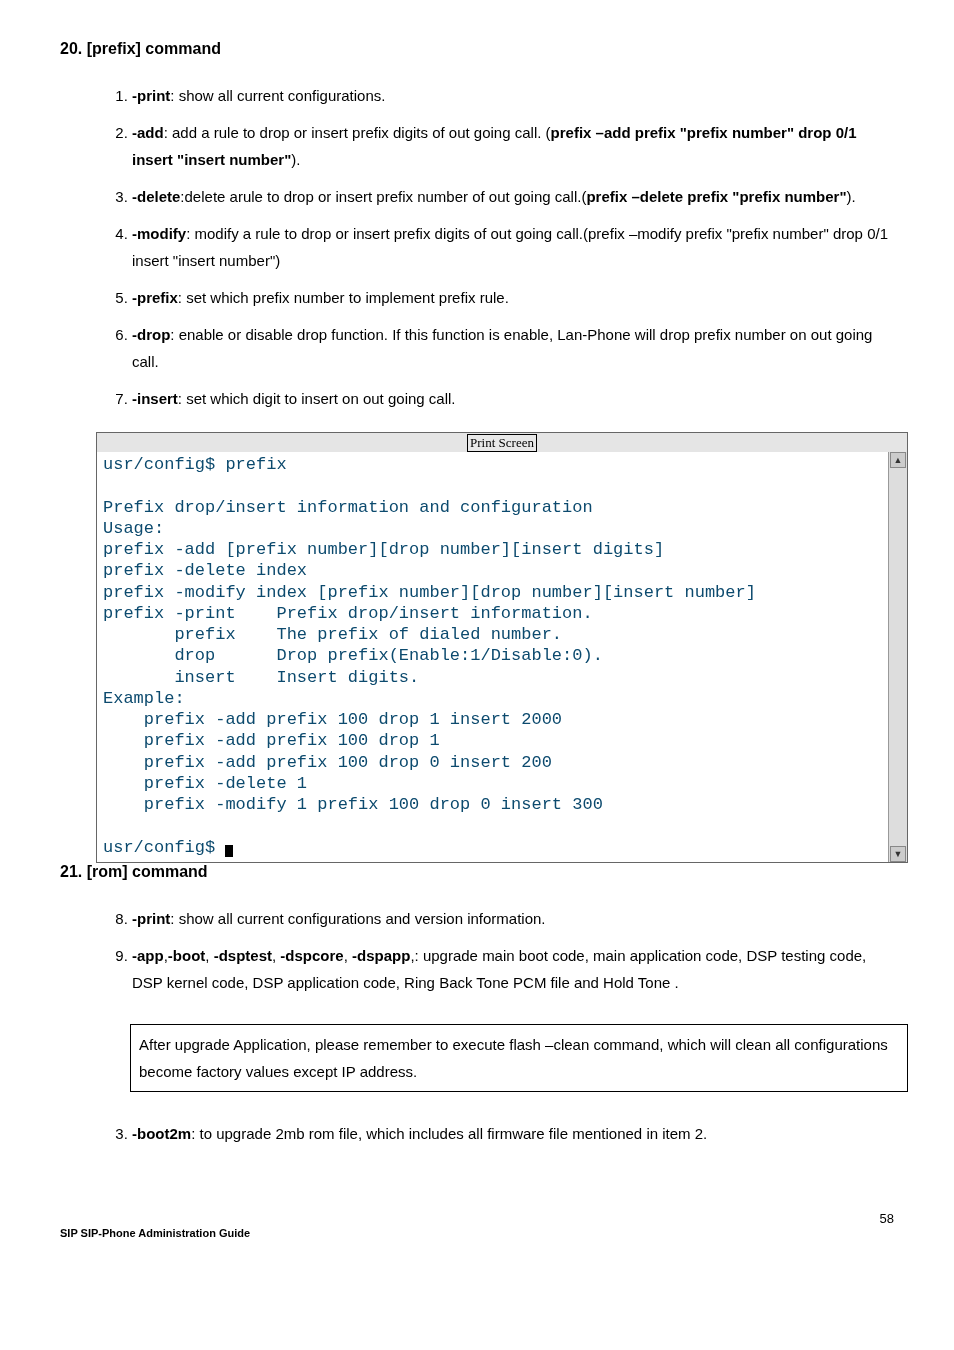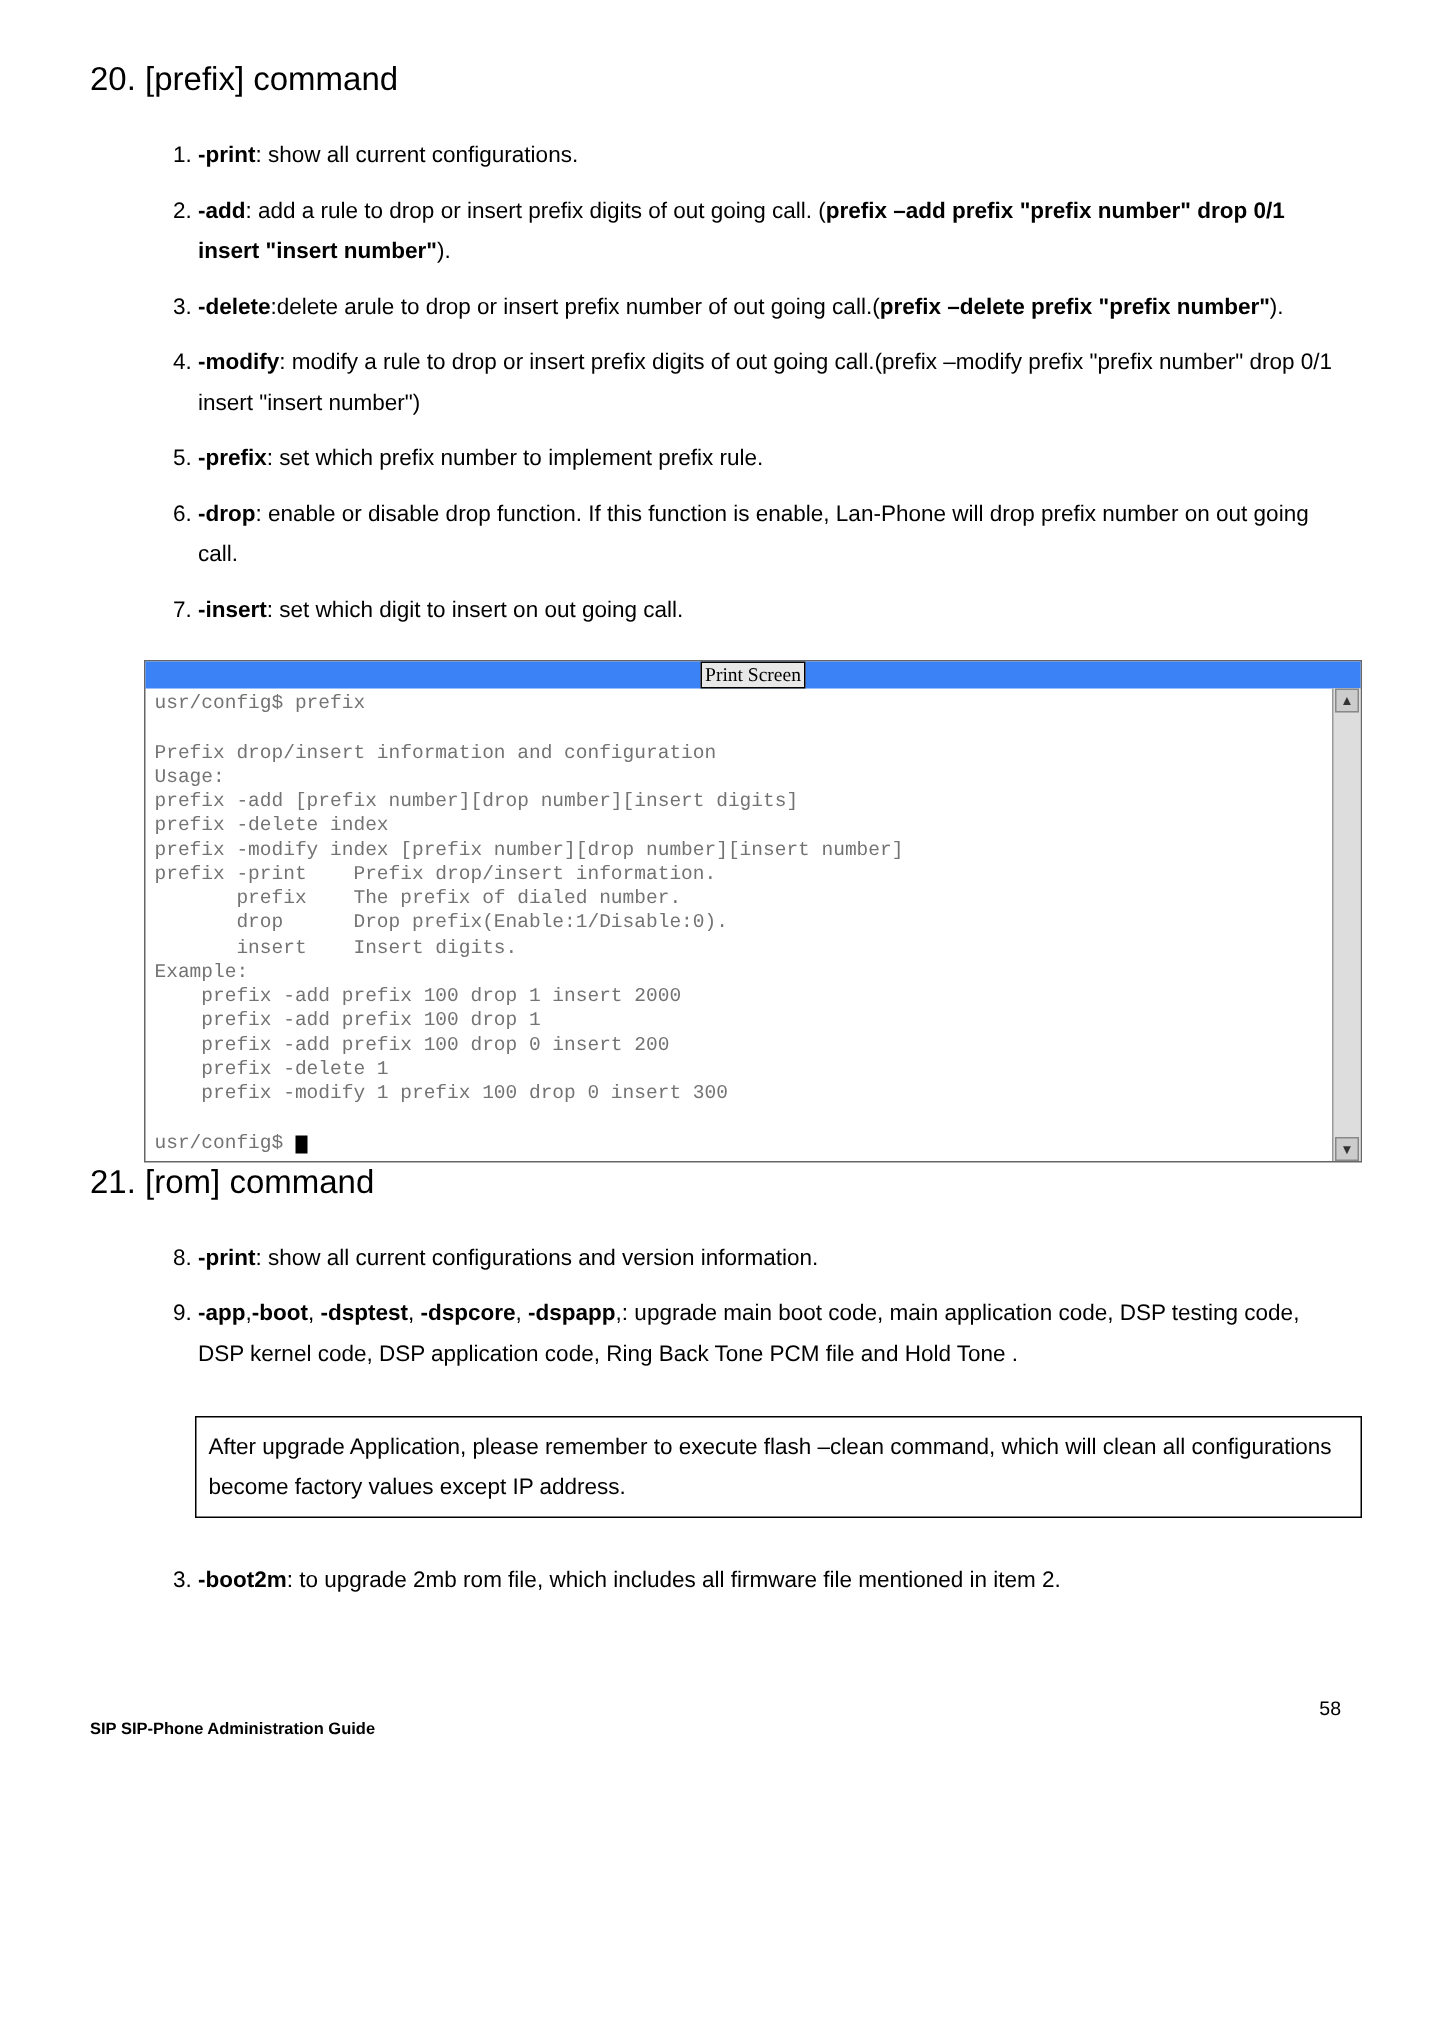--- a/index.html
+++ b/index.html
@@ -6,22 +6,22 @@
     margin: 0;
     padding: 40px 60px;
     font-family: Arial, Helvetica, sans-serif;
     font-size: 15px;
     color: #000;
     background: #fff;
     width: 954px;
     box-sizing: border-box;
   }
   h2 {
-    font-size: 22px;
-    font-weight: normal;
+    font-size: 16px;
+    font-weight: bold;
     margin: 0 0 24px 0;
   }
   .h2-21 {
     margin-bottom: 24px;
   }
   ol {
     margin: 0 0 20px 0;
     padding-left: 72px;
   }
   ol li {
@@ -32,44 +32,44 @@
   .terminal-wrap {
     border: 1px solid #666;
     margin: 8px 0 0 36px;
     width: 810px;
     background: #fff;
     position: relative;
   }
   .terminal-header {
     text-align: center;
     padding: 0;
-    background: #3b82f6;
+    background: #e5e5e5;
     border-bottom: none;
   }
   .print-screen-btn {
     display: inline-block;
     border: 1px solid #000;
     font-family: "Times New Roman", serif;
     font-size: 13px;
     padding: 0 2px;
     background: #e8e8e8;
     margin-top: -1px;
   }
   .terminal-body {
     display: flex;
     align-items: stretch;
   }
   .terminal-text {
     flex: 1;
     font-family: "Courier New", monospace;
-    font-size: 13px;
+    font-size: 17px;
     line-height: 1.25;
     padding: 2px 6px 4px 6px;
     white-space: pre;
-    color: #737373;
+    color: #0c4a6e;
   }
   .scrollbar {
     width: 18px;
     background: #ddd;
     border-left: 1px solid #999;
     display: flex;
     flex-direction: column;
     justify-content: space-between;
     align-items: center;
   }

